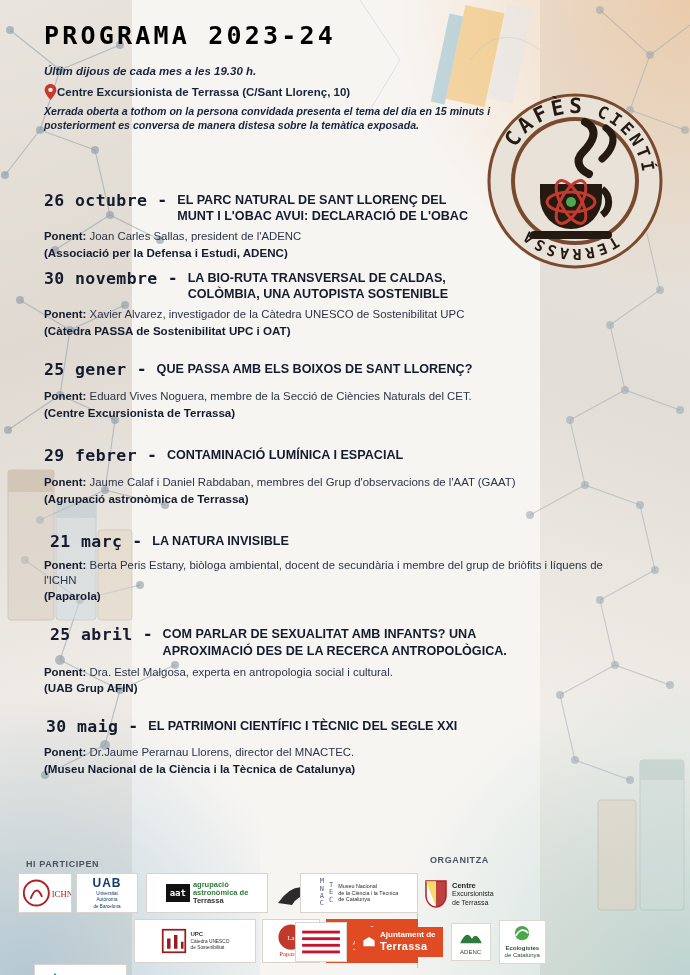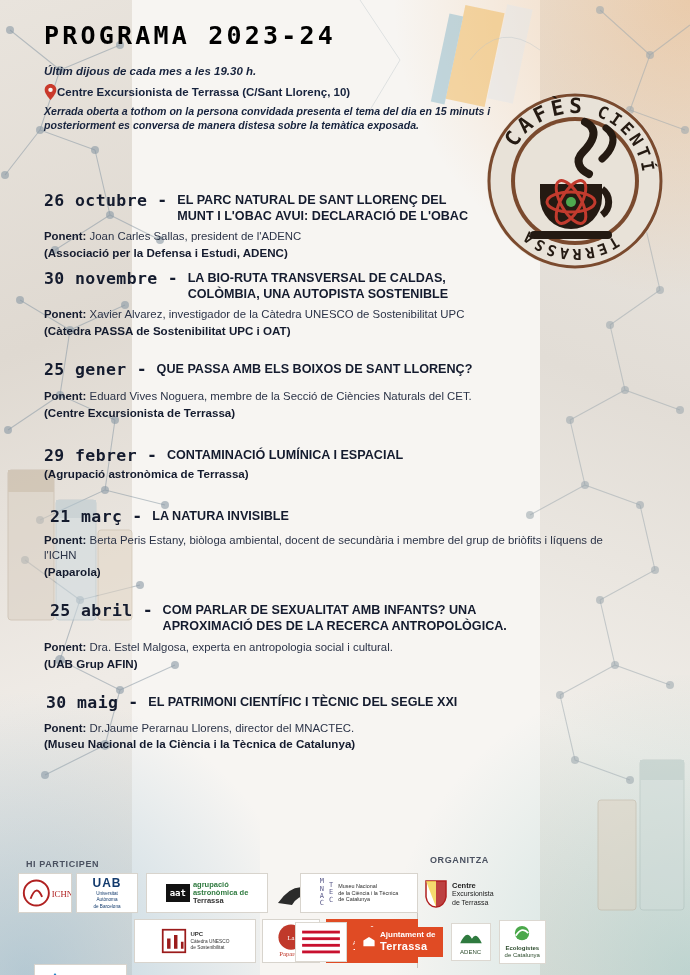--- a/index.html
+++ b/index.html
@@ -384,20 +384,24 @@
       </div>
       <div class="org">(Centre Excursionista de Terrassa)</div>
     </div>
 
     <div class="session" style="margin-bottom:26px">
       <div class="row1">
         <span class="date">29 febrer</span>
         <span class="dash">-</span>
         <span class="topic">CONTAMINACIÓ LUMÍNICA I ESPACIAL</span>
       </div>
+      <div class="speaker" style="margin-top:10px">
+        <b>Ponent:</b>
+        <span>Jaume Calaf i Daniel Rabdaban, membres del Grup d'observacions de l'AAT (GAAT)</span>
+      </div>
       <div class="org">(Agrupació astronòmica de Terrassa)</div>
     </div>
 
     <div class="session" style="margin-bottom:22px">
       <div class="row1" style="padding-left:6px">
         <span class="date">21 març</span>
         <span class="dash">-</span>
         <span class="topic">LA NATURA INVISIBLE</span>
       </div>
       <div class="speaker" style="margin-top:7px;max-width:570px">

